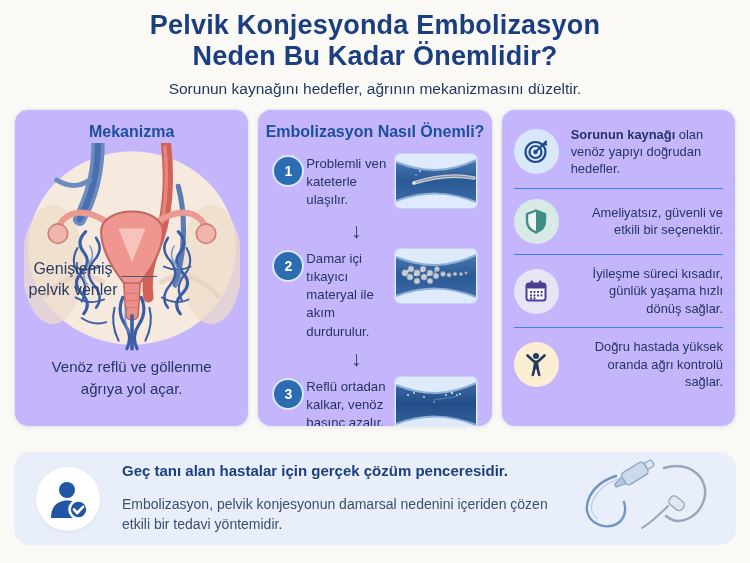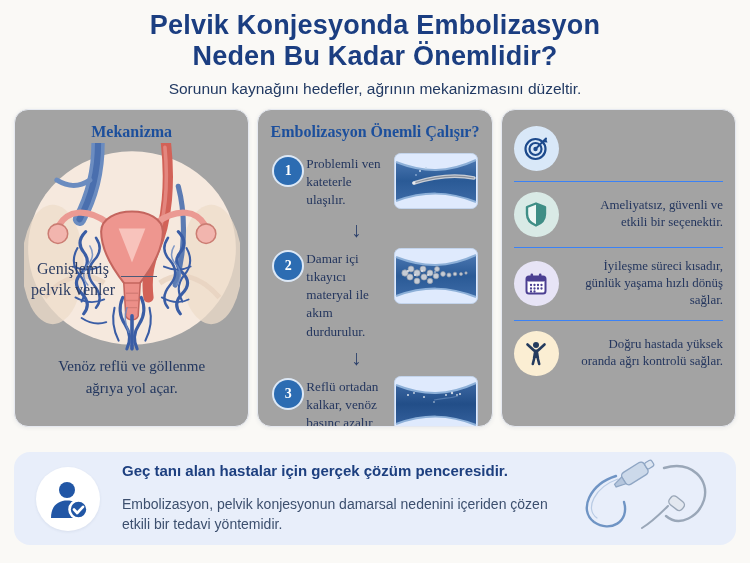--- a/index.html
+++ b/index.html
@@ -17,23 +17,23 @@
     font-size:27px; line-height:1.16; font-weight:bold; color:#1b3e81;
     letter-spacing:.2px;
   }
   .subtitle { font-size:15.5px; color:#223a63; margin-top:7px; }
 
   
   .cards {
     display:flex; gap:8px; padding:0 14px; margin-top:11px; height:318px;
   }
   .card {
-    background:#a3a3a3; border:1px solid #e6e9f0; border-radius:14px;
+    background:#c4b5fd; border:1px solid #e6e9f0; border-radius:14px;
     box-shadow:0 1px 4px rgba(30,50,90,.07);
-    flex:1; position:relative; overflow:hidden;font-family:Liberation Serif, serif;
+    flex:1; position:relative; overflow:hidden;
   }
   .card-title {
     text-align:center; font-size:16px; font-weight:bold; color:#1c4f9c;
     padding-top:13px;
   }
 
   
   .anatomy-wrap { display:flex; justify-content:center; margin-top:2px; }
   .callout {
     position:absolute; left:8px; top:148px; width:100px; text-align:center;
@@ -182,21 +182,21 @@
     <div class="callout">
       <div>Genişlemiş</div>
       <div>pelvik venler</div>
     </div>
     <div class="callout-line"></div>
 
     <div class="mech-caption">Venöz reflü ve göllenme ağrıya yol açar.</div>
   </div>
 
   <div class="card">
-    <div class="card-title">Embolizasyon Önemli Çalışır?</div>
+    <div class="card-title">Embolizasyon Nasıl Önemli?</div>
 
     <div class="how-body">
 
       <div class="step-row">
         <div class="step-num">1</div>
         <div class="step-text">Problemli ven kateterle ulaşılır.</div>
         <div class="step-illu">
           <svg width="84" height="56" viewBox="0 0 84 56">
             <defs>
                 <linearGradient id="v1" x1="0" y1="0" x2="0" y2="1">
@@ -309,20 +309,21 @@
       <div class="why-row">
         <div class="why-icon bg-blue">
           <svg width="27" height="27" viewBox="0 0 27 27">
             <circle cx="12.5" cy="14" r="10" fill="none" stroke="#1d4a8c" stroke-width="2.2"></circle>
             <circle cx="12.5" cy="14" r="6" fill="none" stroke="#1d4a8c" stroke-width="2.2"></circle>
             <circle cx="12.5" cy="14" r="2.2" fill="#1d4a8c"></circle>
             <path d="M12.5,14 L23,3.5" stroke="#1d4a8c" stroke-width="2" stroke-linecap="round"></path>
             <path d="M23,3.5 l1.5,4 l-5.5,-0.2 Z" fill="#1d4a8c"></path>
           </svg>
         </div>
+        <div class="why-text"><strong>Sorunun kaynağı</strong><span> olan venöz yapıyı doğrudan hedefler.</span></div>
       </div>
 
       <div class="why-row">
         <div class="why-icon bg-teal">
           <svg width="26" height="26" viewBox="0 0 26 26">
             <path d="M13,2.5 L22,6 V13 C22,19 18,22.5 13,24.5 C8,22.5 4,19 4,13 V6 Z" fill="#eef7f5" stroke="#3f8e86" stroke-width="2.4" stroke-linejoin="round"></path>
             <path d="M13,2.5 L22,6 V13 C22,19 18,22.5 13,24.5 Z" fill="#3f8e86"></path>
           </svg>
         </div>
         <div class="why-text"><strong></strong><span>Ameliyatsız, güvenli ve etkili bir seçenektir.</span></div>

